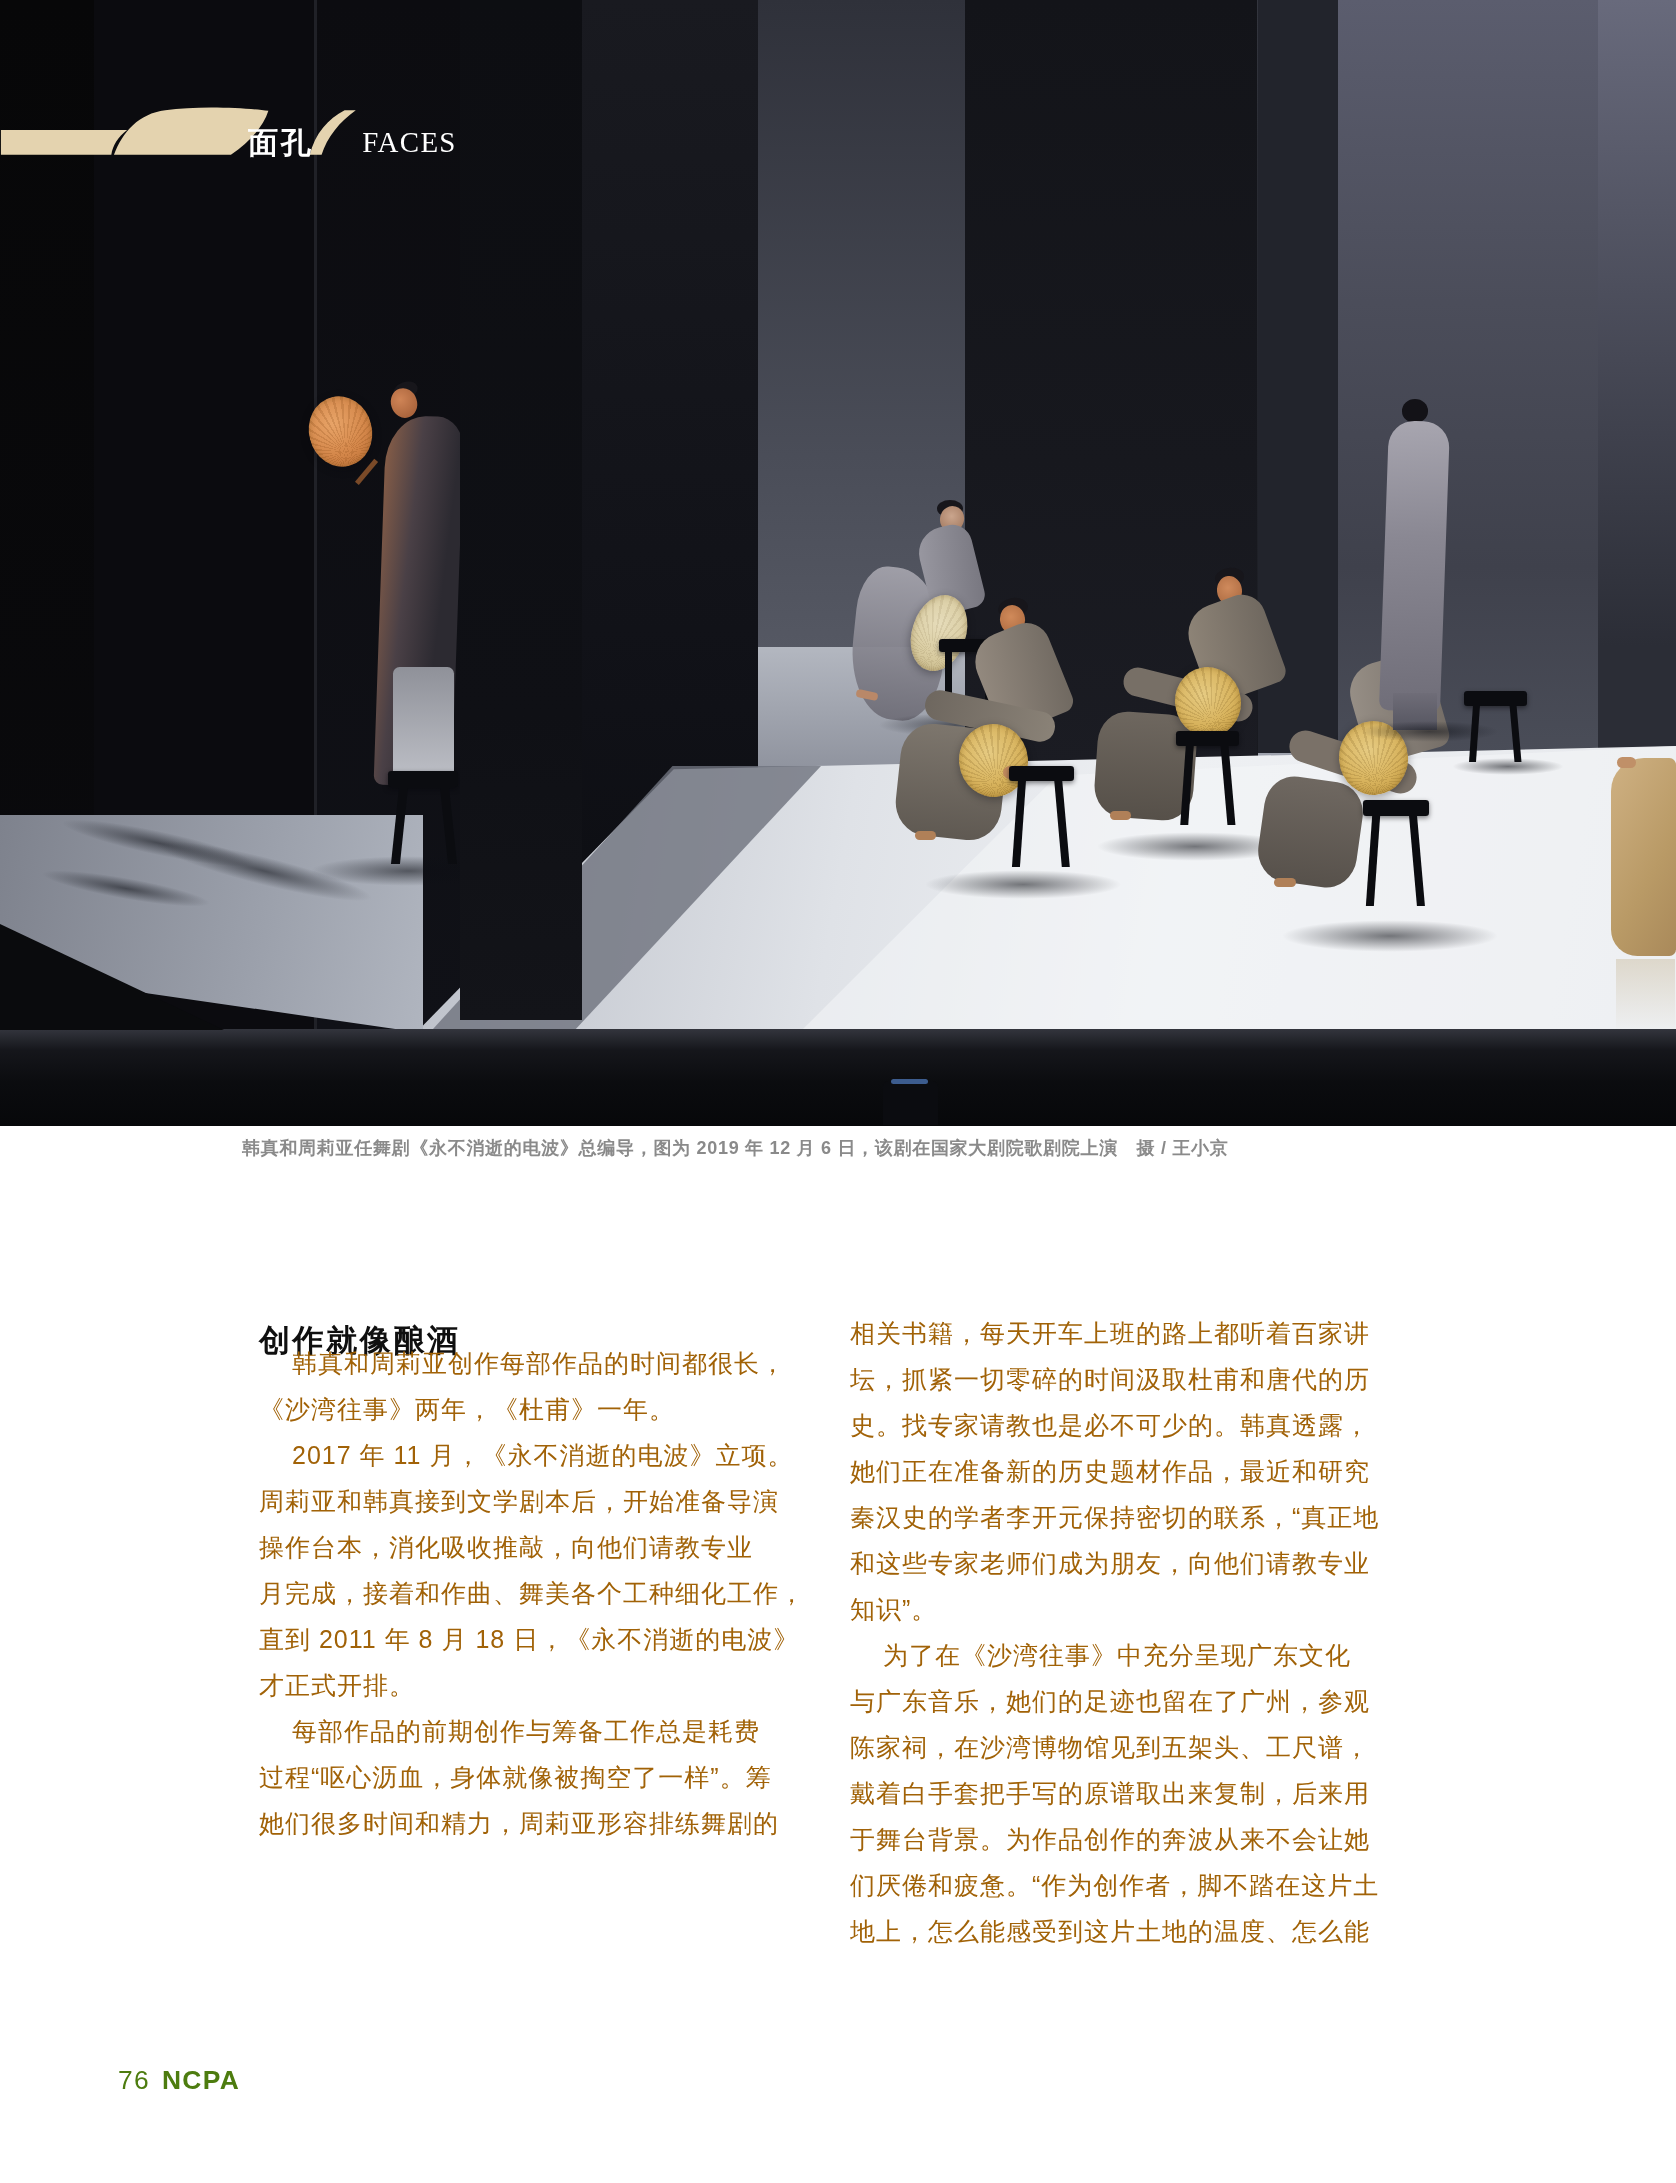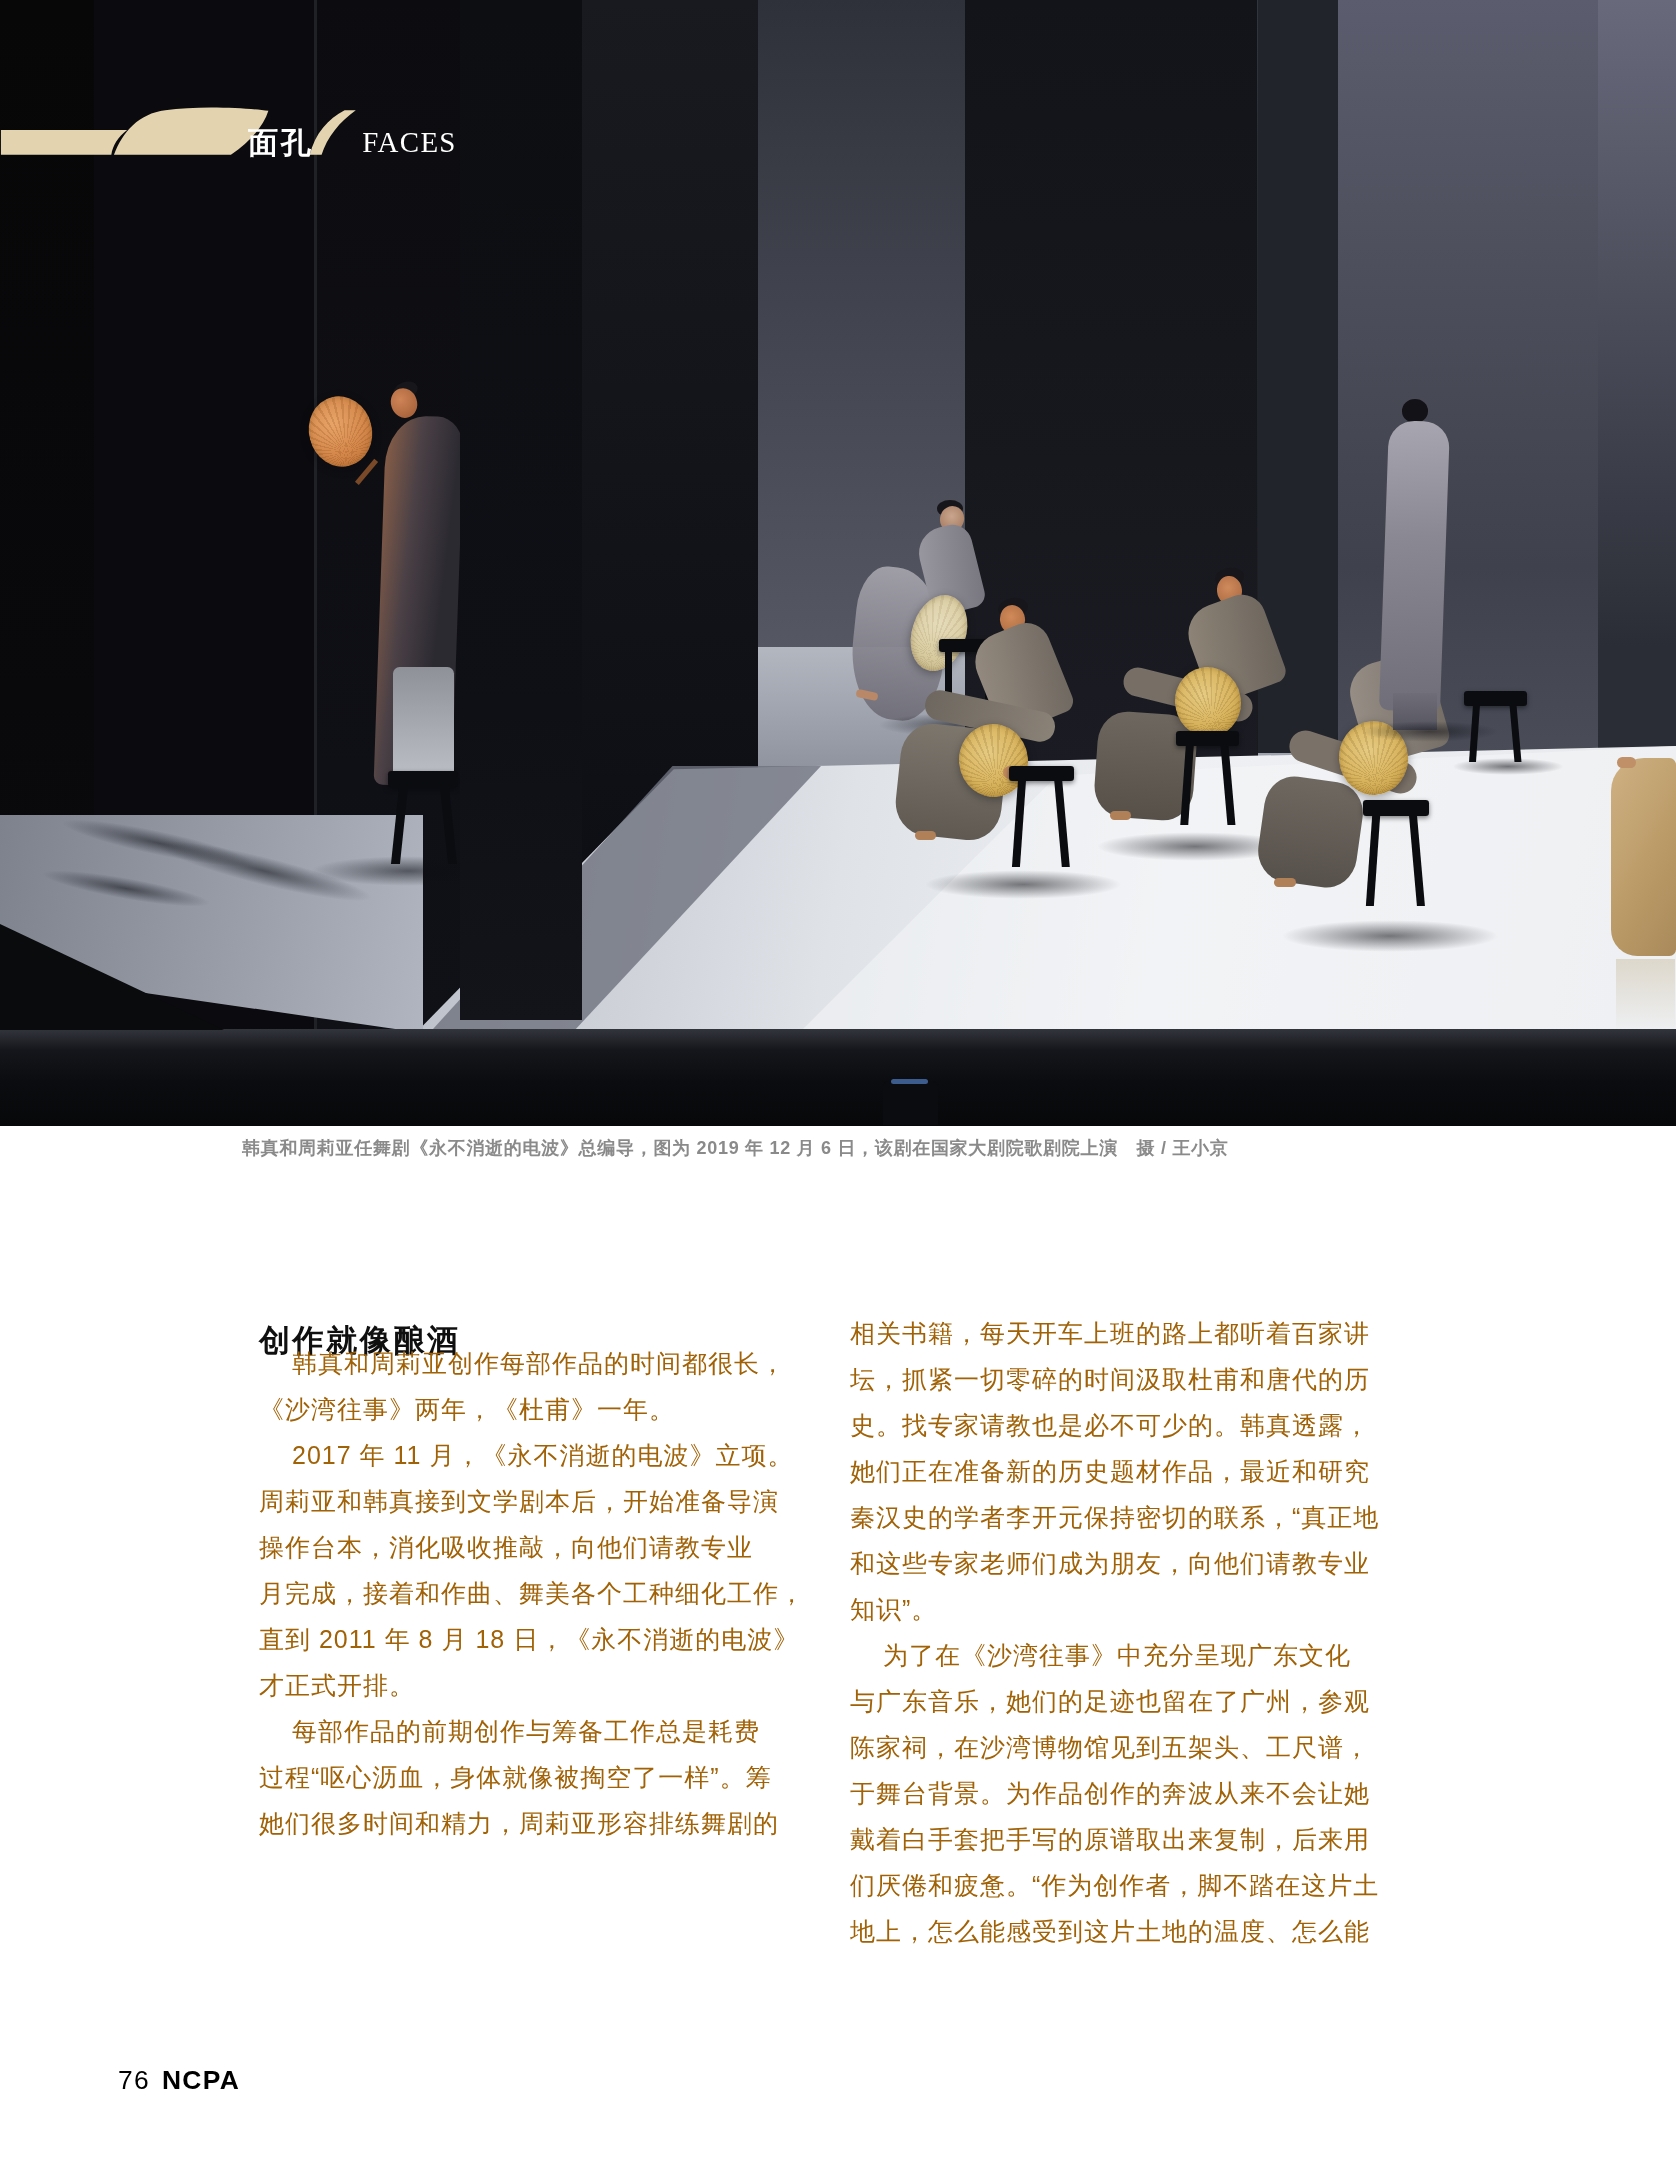--- a/index.html
+++ b/index.html
@@ -31,21 +31,21 @@
   #caption{position:absolute;left:242px;top:1136px;width:1254px;
     font-size:18px;font-weight:bold;color:#8a8a8a;letter-spacing:0.7px;}
   #section-title{position:absolute;left:259px;top:1320px;
     font-size:31px;font-weight:bold;color:#0f0f0f;letter-spacing:2.6px;}
   .col{position:absolute;width:568px;}
   #col-left{left:259px;top:1340px;}
   #col-right{left:850px;top:1310px;}
   .line{height:46px;line-height:46px;font-size:25px;color:#a16207;
         letter-spacing:1px;white-space:nowrap;}
   .indent{text-indent:33px;}
-  #footer{position:absolute;left:118px;top:2065px;font-size:26.4px;color:#000000;letter-spacing:1.3px;}
+  #footer{position:absolute;left:118px;top:2065px;font-size:26.4px;color:#4d7c0f;letter-spacing:1.3px;}
   #footer .num{font-weight:400;margin-right:12px;}
   #footer .mag{font-weight:600;}
   svg text{font-family:"Liberation Sans",sans-serif;}
   svg text.serif{font-family:"Liberation Serif",serif;}
 </style>
 </head>
 <body>
 
 <div id="photo">
 
@@ -212,22 +212,22 @@
   <div class="line">相关书籍，每天开车上班的路上都听着百家讲</div>
   <div class="line">坛，抓紧一切零碎的时间汲取杜甫和唐代的历</div>
   <div class="line">史。找专家请教也是必不可少的。韩真透露，</div>
   <div class="line">她们正在准备新的历史题材作品，最近和研究</div>
   <div class="line">秦汉史的学者李开元保持密切的联系，“真正地</div>
   <div class="line">和这些专家老师们成为朋友，向他们请教专业</div>
   <div class="line">知识”。</div>
   <div class="line indent">为了在《沙湾往事》中充分呈现广东文化</div>
   <div class="line">与广东音乐，她们的足迹也留在了广州，参观</div>
   <div class="line">陈家祠，在沙湾博物馆见到五架头、工尺谱，</div>
+  <div class="line">戴着白手套把手写的原谱取出来复制，后来用</div>
   <div class="line">于舞台背景。为作品创作的奔波从来不会让她</div>
-  <div class="line">戴着白手套把手写的原谱取出来复制，后来用</div>
   <div class="line">们厌倦和疲惫。“作为创作者，脚不踏在这片土</div>
   <div class="line">地上，怎么能感受到这片土地的温度、怎么能</div>
 </div>
 
 <div id="footer">
   <span class="num">76</span><span class="mag">NCPA</span>
 </div>
 
 
 </body></html>

